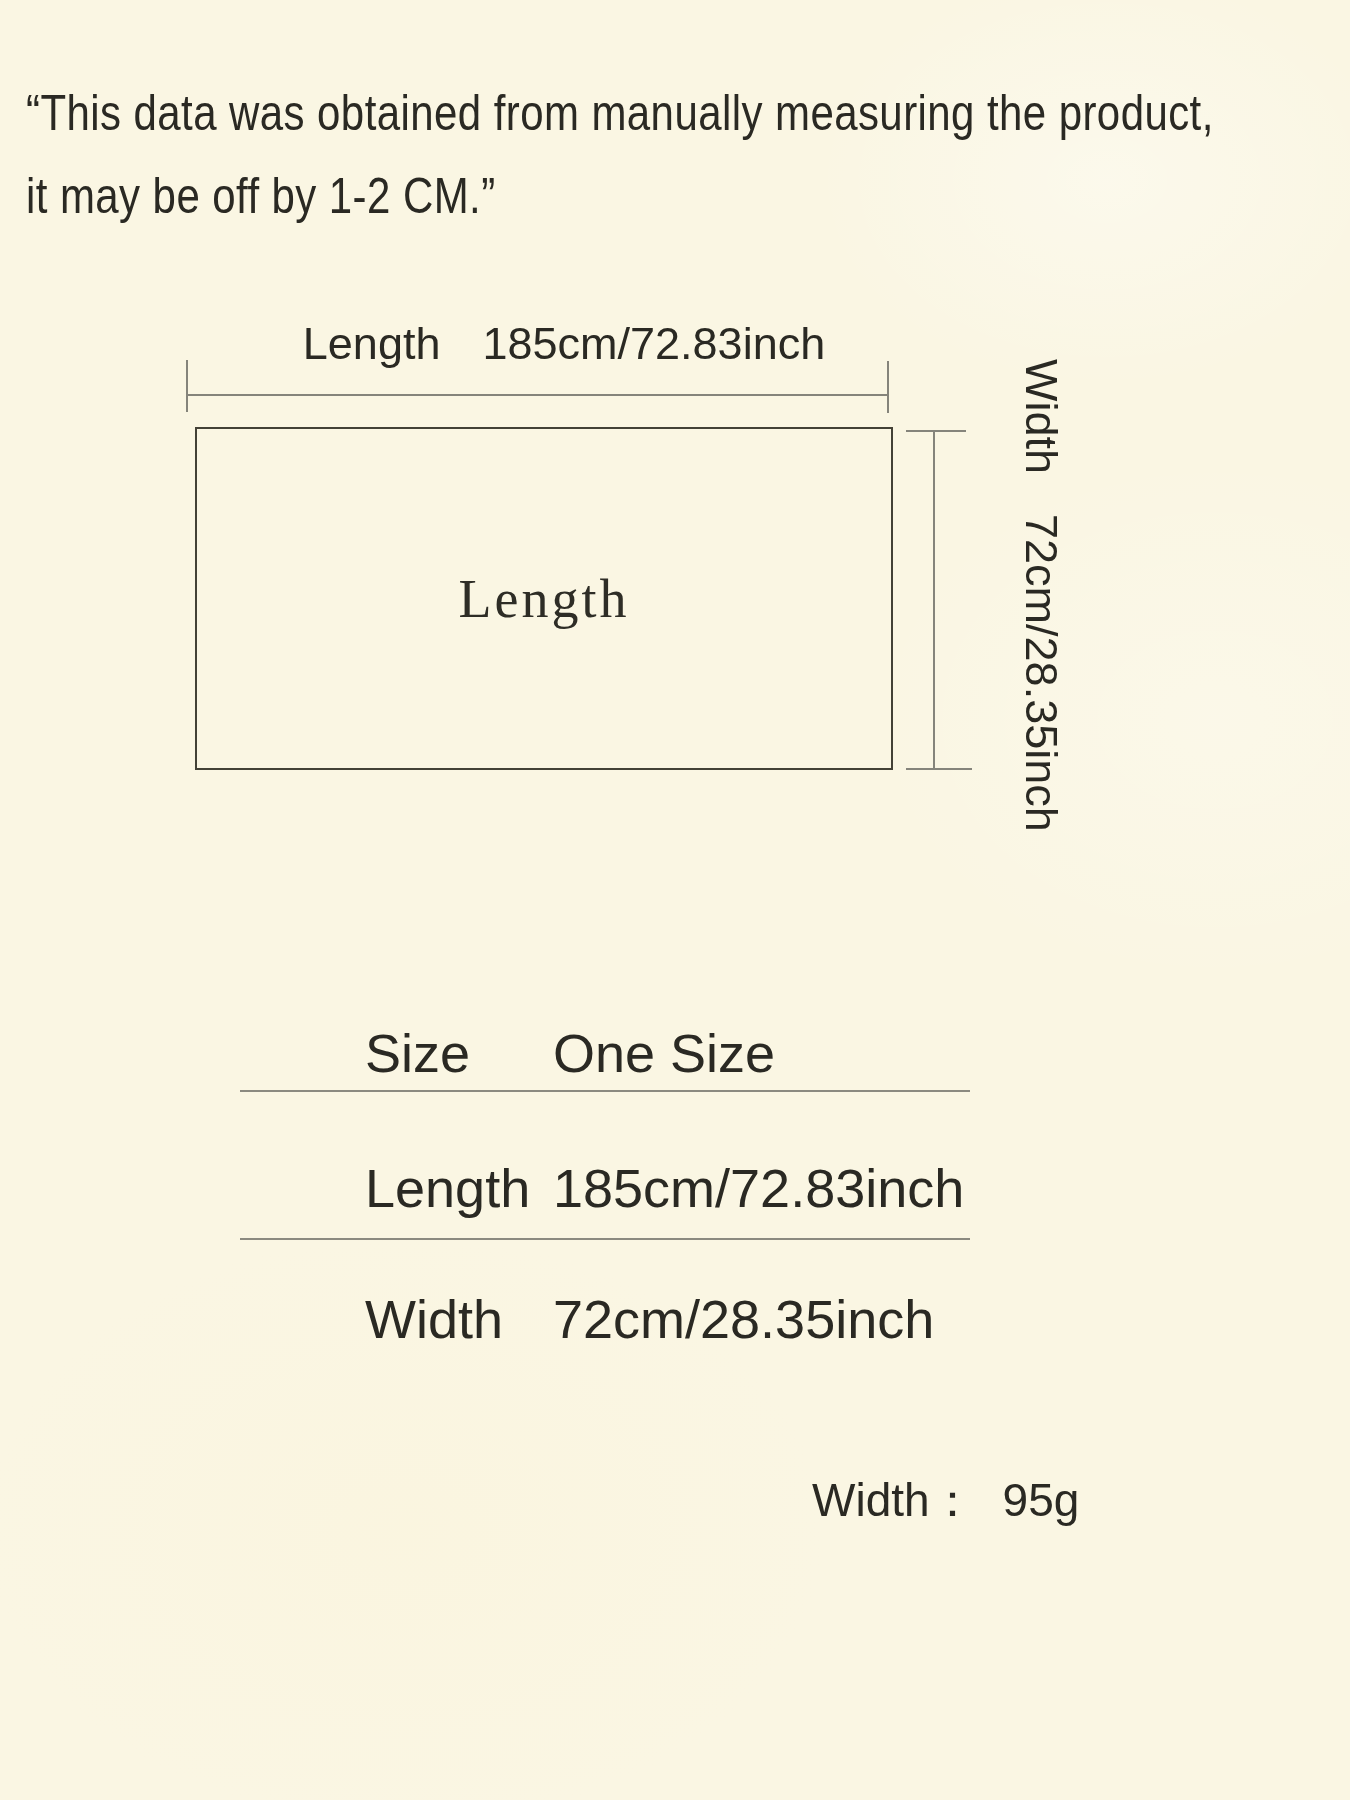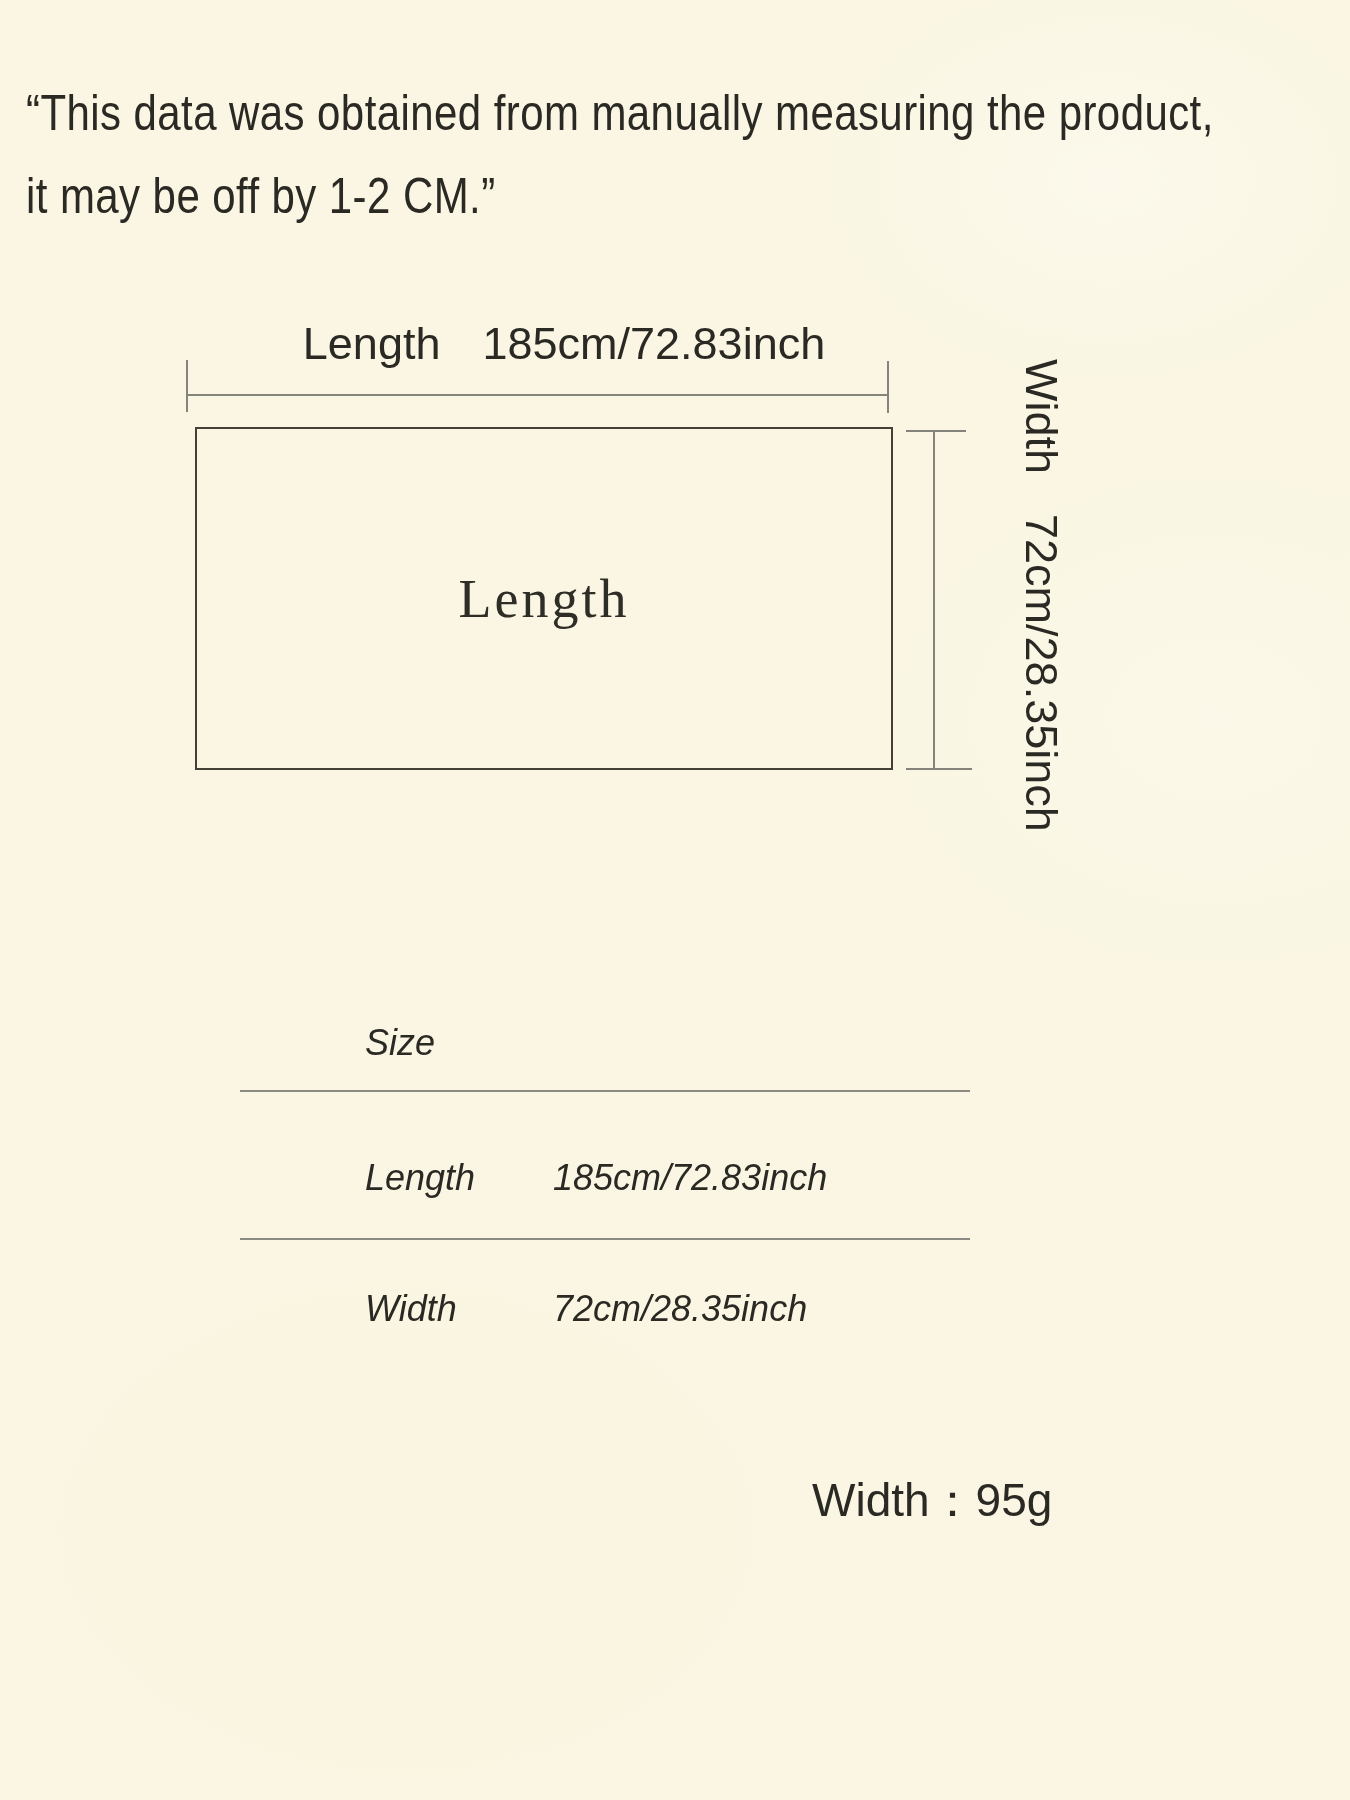--- a/index.html
+++ b/index.html
@@ -79,43 +79,42 @@
     transform: rotate(90deg);
     transform-origin: center center;
     color: #2a2923;
   }
   .width-label-rot .value { margin-left: 40px; }
 
   .table-row {
     left: 365px;
     width: 620px;
     height: 54px;
-    font-size: 36px;
+    font-size: 54px;
     white-space: nowrap;
     color: #2a2923;
-    font-style: italic;
   }
   .table-row .row-label { position: absolute; left: 0; top: 0; }
   .table-row .row-value { position: absolute; left: 188px; top: 0; }
 
   .table-divider {
     left: 240px;
     width: 730px;
     height: 2px;
     background: #8b8a80;
   }
 
   .weight-row {
     left: 812px;
     top: 1470px;
     font-size: 46px;
     white-space: nowrap;
     color: #2a2923;
   }
-  .weight-row .value { margin-left: 0; }
+  .weight-row .value { margin-left: 27px; }
 </style>
 </head>
 <body>
 
 <div class="bg-texture"></div>
 
 <div class="abs disclaimer">
   <div>“This data was obtained from manually measuring the product,</div>
   <div>it may be off by 1-2 CM.”</div>
 </div>
@@ -135,20 +134,21 @@
 <div class="abs dim-line" style="left:933px; top:431px; width:2px; height:339px;"></div>
 <div class="abs dim-line" style="left:906px; top:430px; width:60px; height:2px;"></div>
 <div class="abs dim-line" style="left:906px; top:768px; width:66px; height:2px;"></div>
 
 <div class="abs width-label-rot">
   <span>Width</span><span class="value">72cm/28.35inch</span>
 </div>
 
 <div class="abs table-row" style="top:1022px;">
   <span class="row-label">Size</span>
+  <span class="row-value">One Size</span>
 </div>
 <div class="abs table-divider" style="top:1090px;"></div>
 
 <div class="abs table-row" style="top:1157px;">
   <span class="row-label">Length</span>
   <span class="row-value">185cm/72.83inch</span>
 </div>
 <div class="abs table-divider" style="top:1238px;"></div>
 
 <div class="abs table-row" style="top:1288px;">

